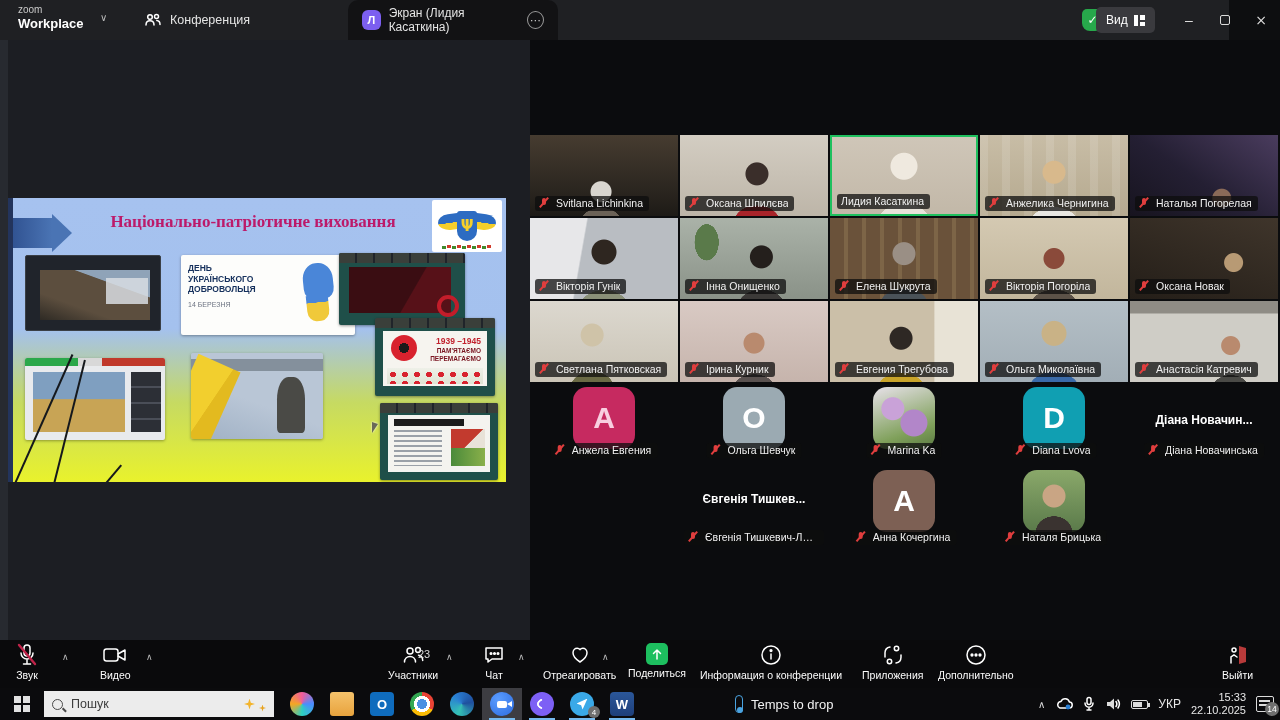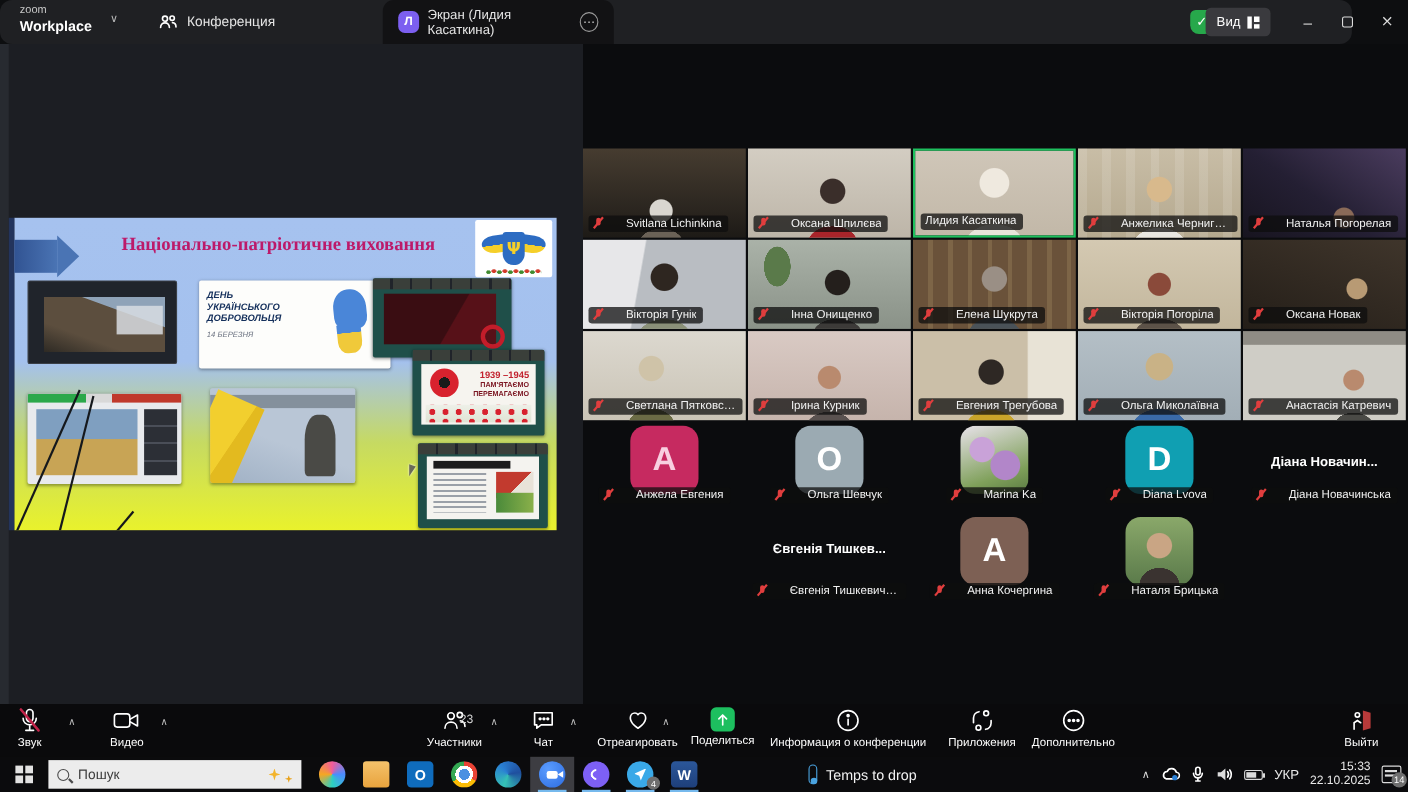--- a/index.html
+++ b/index.html
@@ -2,21 +2,21 @@
 <html><head>
 <meta charset="utf-8">
 <style>
   html,body{margin:0;padding:0;background:#000;}
   *{box-sizing:border-box;}
   #stage{position:relative;width:1280px;height:720px;overflow:hidden;
          font-family:"Liberation Sans",sans-serif;background:#0d0e10;color:#fff;}
   .glyph{font-family:"DejaVu Sans",sans-serif;}
 
   
-  #titlebar{position:absolute;left:0;top:0;width:1229px;height:40px;background:#1f2023;border-radius:11px;}
+  #titlebar{position:absolute;left:0;top:0;width:1229px;height:40px;background:#1f2023;}
   #logo{position:absolute;left:18px;top:5px;line-height:1;}
   #logo .l1{font-size:10px;color:#c9c9c9;}
   #logo .l2{font-size:13px;font-weight:bold;color:#fff;margin-top:2px;}
   #logo-chev{position:absolute;left:100px;top:12px;color:#b9b9b9;font-size:10px;}
   .tab{position:absolute;top:0;height:40px;display:flex;align-items:center;gap:8px;font-size:12.5px;color:#e4e4e4;padding:0 14px;}
   #tab-conf{left:130px;}
   #tab-screen{left:348px;width:210px;background:#121214;border-radius:10px 10px 0 0;}
   .mini-av{width:20px;height:20px;border-radius:6px;background:#7c5ff0;color:#fff;display:flex;align-items:center;justify-content:center;font-size:11px;font-weight:bold;}
   .tab-ellipsis{margin-left:auto;width:18px;height:18px;border:1.4px solid #9a9a9a;border-radius:50%;display:flex;align-items:center;justify-content:center;color:#cfcfcf;font-size:11px;line-height:1;}
   #shield{position:absolute;left:1082px;top:9px;width:21px;height:22px;background:#27a84b;border-radius:5px 5px 8px 8px;display:flex;align-items:center;justify-content:center;font-size:12px;color:#fff;}
@@ -49,21 +49,21 @@
   #emblem .flowers{position:absolute;bottom:3px;left:10px;right:10px;height:5px;background:
     radial-gradient(circle,#d23a2a 0 2px,transparent 2px) 2px 0/10px 5px repeat-x,
     radial-gradient(circle,#3f8a2e 0 2px,transparent 2px) 7px 1px/10px 5px repeat-x;}
   .thumb{position:absolute;overflow:hidden;border-radius:2px;}
   .shot-frame{background:#1f4f49;box-shadow:0 1px 3px rgba(0,0,0,.4);}
   .pstrip{position:absolute;left:0;top:0;right:0;height:10px;background:
     repeating-linear-gradient(90deg,#3a3f3a 0 16px,#20242a 16px 18px);}
   #th-a{left:12px;top:57px;width:136px;height:76px;background:#20242b;border:1px solid #3a3f46;}
   #th-a .pic{position:absolute;left:14px;top:14px;right:10px;bottom:10px;background:linear-gradient(200deg,#8fa3b8 0 30%,#5c4e3e 31% 70%,#2e2a24 100%);}
   #th-a .cap{position:absolute;right:12px;top:22px;width:42px;height:26px;background:#d8dde2;opacity:.85;}
-  #th-b{left:168px;top:57px;width:174px;height:80px;background:#fdfdfb;box-shadow:0 1px 3px rgba(0,0,0,.35);font-style:italic;}
+  #th-b{left:168px;top:57px;width:174px;height:80px;background:#fdfdfb;box-shadow:0 1px 3px rgba(0,0,0,.35);}
   #th-b .txt{position:absolute;left:7px;top:8px;width:78px;font-weight:bold;font-size:8.5px;line-height:1.25;color:#15305c;}
   #th-b .date{position:absolute;left:7px;top:46px;font-size:7px;color:#6b7280;}
   #th-b .palm{position:absolute;right:22px;top:8px;width:30px;height:36px;background:#4a86d8;border-radius:46% 46% 30% 30%;transform:rotate(-6deg);}
   #th-b .wrist{position:absolute;right:26px;top:40px;width:22px;height:26px;background:linear-gradient(180deg,#4a86d8 0 28%,#f0c93a 29%);border-radius:0 0 40% 40%;transform:rotate(-6deg);}
   #th-c{left:326px;top:55px;width:126px;height:72px;}
   #th-c .inner{position:absolute;left:10px;top:14px;right:14px;bottom:12px;background:linear-gradient(120deg,#3a0d12 0 60%,#571118 61%);}
   #th-c .ring{position:absolute;right:6px;bottom:8px;width:22px;height:22px;border-radius:50%;border:4px solid #c21d2a;}
   #th-f{left:362px;top:120px;width:120px;height:78px;}
   #th-f .inner{position:absolute;left:8px;top:13px;right:8px;bottom:10px;background:#f6f4ef;}
   #th-f .poppy{position:absolute;left:8px;top:4px;width:26px;height:26px;border-radius:50%;background:radial-gradient(circle,#1a1a1a 0 5px,#d8222e 5px 13px);}
@@ -93,21 +93,21 @@
   #br3{left:88px;top:260px;width:2px;height:60px;transform:rotate(40deg);}
   #cursor{position:absolute;left:359px;top:224px;width:0;height:0;border-left:6px solid #6a6a58;border-bottom:9px solid transparent;border-top:2px solid transparent;filter:drop-shadow(0 0 1px #fff);}
 
   
   .tile{position:absolute;width:148px;height:81px;background:#15171a;overflow:hidden;}
   .c1{left:530px}.c2{left:680px}.c3{left:830px}.c4{left:980px}.c5{left:1130px}
   .row1{top:95px}.row2{top:178px}.row3{top:261px}
   .row4{top:343px;height:80px;background:transparent;}
   .row5{top:426px;height:84px;background:transparent;}
   .tile.active{border:2px solid #1ec05e;}
-  .nl{position:absolute;left:5px;bottom:5px;display:inline-flex;align-items:center;gap:20px;
+  .nl{position:absolute;left:5px;bottom:5px;display:inline-flex;align-items:center;gap:7px;
       background:rgba(14,14,14,.75);border-radius:3px;padding:1px 6px 2px 4px;
       font-size:10.5px;color:#f1f1f1;white-space:nowrap;max-width:140px;}
   .nl.center{left:50%;transform:translateX(-50%);}
   .nl .nm{overflow:hidden;text-overflow:ellipsis;max-width:118px;}
   .mo{position:relative;width:10px;height:12px;flex:0 0 auto;}
   .mo::before{content:"";position:absolute;left:3px;top:1px;width:4px;height:7px;background:#e03e3e;border-radius:2px;}
   .mo::after{content:"";position:absolute;left:4px;top:-1px;width:2px;height:13px;background:#e03e3e;transform:rotate(40deg);}
   .avatar{position:absolute;left:50%;top:4px;transform:translateX(-50%);width:62px;height:62px;border-radius:14px;
       display:flex;align-items:center;justify-content:center;font-size:30px;font-weight:bold;color:#fff;}
   .bigname{position:absolute;left:0;right:0;top:26px;text-align:center;font-size:12px;font-weight:bold;color:#fff;white-space:nowrap;}

